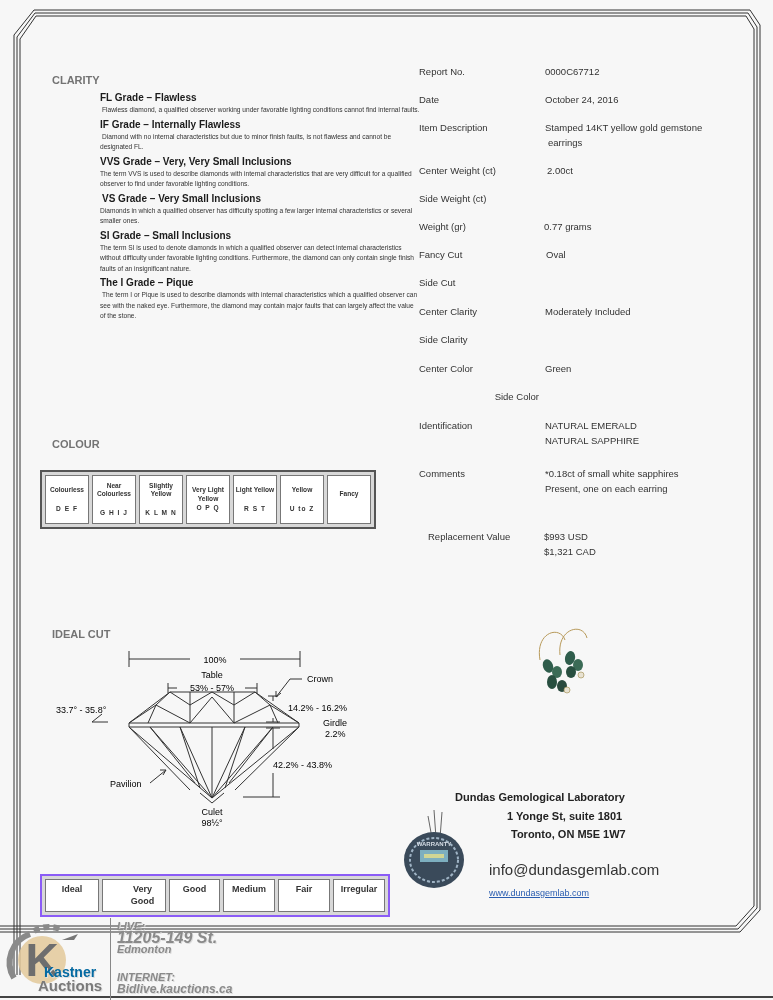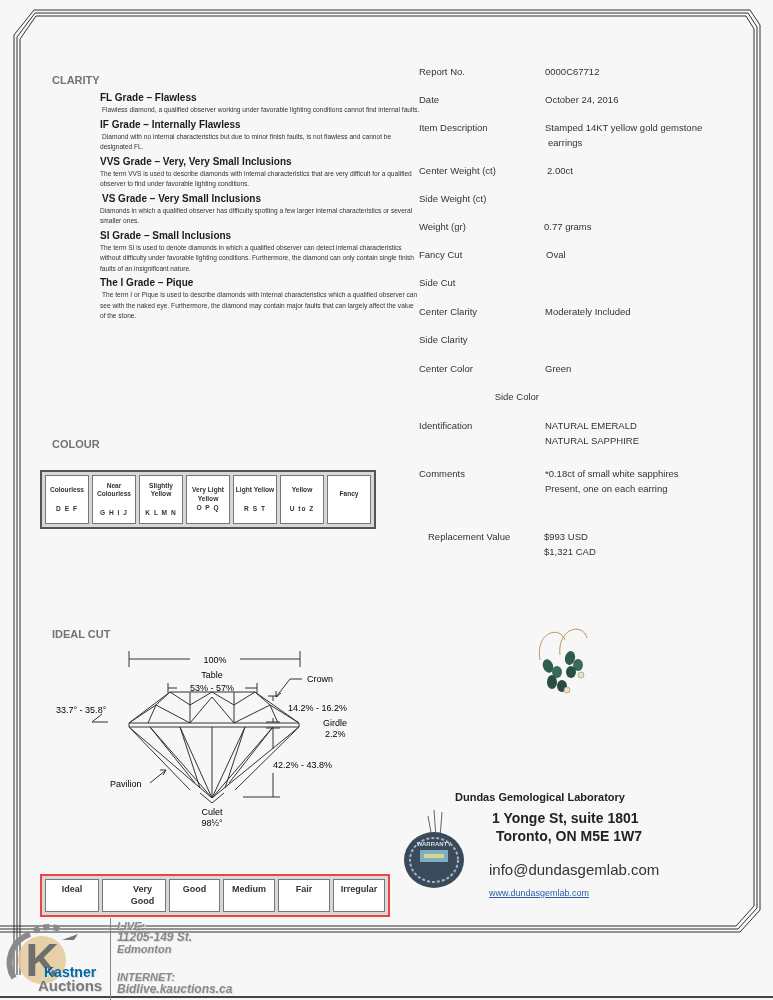--- a/index.html
+++ b/index.html
@@ -13,30 +13,30 @@
   .h-sec { font-weight:bold; font-size:11px; color:#737373; }
   .h-grade { font-weight:bold; font-size:10px; color:#1b1b1b; }
   .desc { font-size:6.6px; line-height:10.5px; color:#333; }
 
   table.ctab { border-collapse:separate; border-spacing:3px; background:#d8d8d8; border:2px solid #555; }
   table.ctab td { background:#fff; border:1px solid #777; text-align:center; vertical-align:middle;
                   font-size:6.6px; font-weight:bold; color:#333; width:40px; height:47px; padding:0 1px; line-height:8.5px; }
   .cl-name { display:block; }
   .cl-code { display:block; margin-top:10px; letter-spacing:1px; }
 
-  table.gtab { border-collapse:separate; border-spacing:3px; background:#d8d8d8; border:2px solid #ef4444; }
+  table.gtab { border-collapse:separate; border-spacing:3px; background:#d8d8d8; border:2px solid #8b5cf6; }
   table.gtab td { background:#fff; border:1px solid #777; text-align:center; vertical-align:top;
                   font-size:9px; font-weight:bold; color:#333; height:27px; padding-top:3px; line-height:12px; }
 
   
   .rlabel { font-size:9.5px; color:#333; }
   .rval { font-size:9.5px; color:#333; line-height:15px; }
 
   .lab-name { font-weight:bold; font-size:11px; color:#222; }
-  .lab-addr { font-weight:bold; font-size:14px; color:#222; }
+  .lab-addr { font-weight:bold; font-size:11px; color:#222;margin-left:15px; }
   .lab-link { font-size:9px; color:#2a5db0; text-decoration:underline;margin-top:43px; }
   .lab-mail { font-size:15px; color:#333; }
 
   .diag-text { font-size:9px; color:#333; }
 
   .k-text { font-style:italic; font-weight:bold; color:#8a8a8a; font-size:11px; line-height:11px;
             text-shadow:1px 1px 0 #ddd; }
 </style>
 </head>
 <body>
@@ -312,18 +312,18 @@
       </g>
       <circle cx="42" cy="40" r="24" fill="#e3c99a" opacity="0.85"></circle>
       <text x="42" y="56" text-anchor="middle" font-size="46" font-weight="bold" fill="#6e6e6e" font-family="Liberation Sans, sans-serif">K</text>
       <path d="M62,20 L78,14 L74,20 Z" fill="#777"></path>
     </svg>
     <div class="abs k-text" style="left:44px;top:47px;font-style:normal;font-size:14px;color:#0369a1;">Kastner</div>
     <div class="abs k-text" style="left:38px;top:60px;font-style:normal;font-size:15px;color:#7a7a7a;">Auctions</div>
   </div>
   <div class="abs" style="left:110px;top:918px;width:1px;height:82px;background:#888;"></div>
   <div class="abs k-text" style="left:117px;top:921px;">LIVE:</div>
-  <div class="abs k-text" style="left:117px;top:932px;font-size:12px;">11205-149 St.</div>
+  <div class="abs k-text" style="left:117px;top:932px;font-size:16px;">11205-149 St.</div>
   <div class="abs k-text" style="left:117px;top:944px;">Edmonton</div>
   <div class="abs k-text" style="left:117px;top:972px;">INTERNET:</div>
   <div class="abs k-text" style="left:117px;top:984px;font-size:12px;">Bidlive.kauctions.ca</div>
 
 </div>
 
 </body></html>

